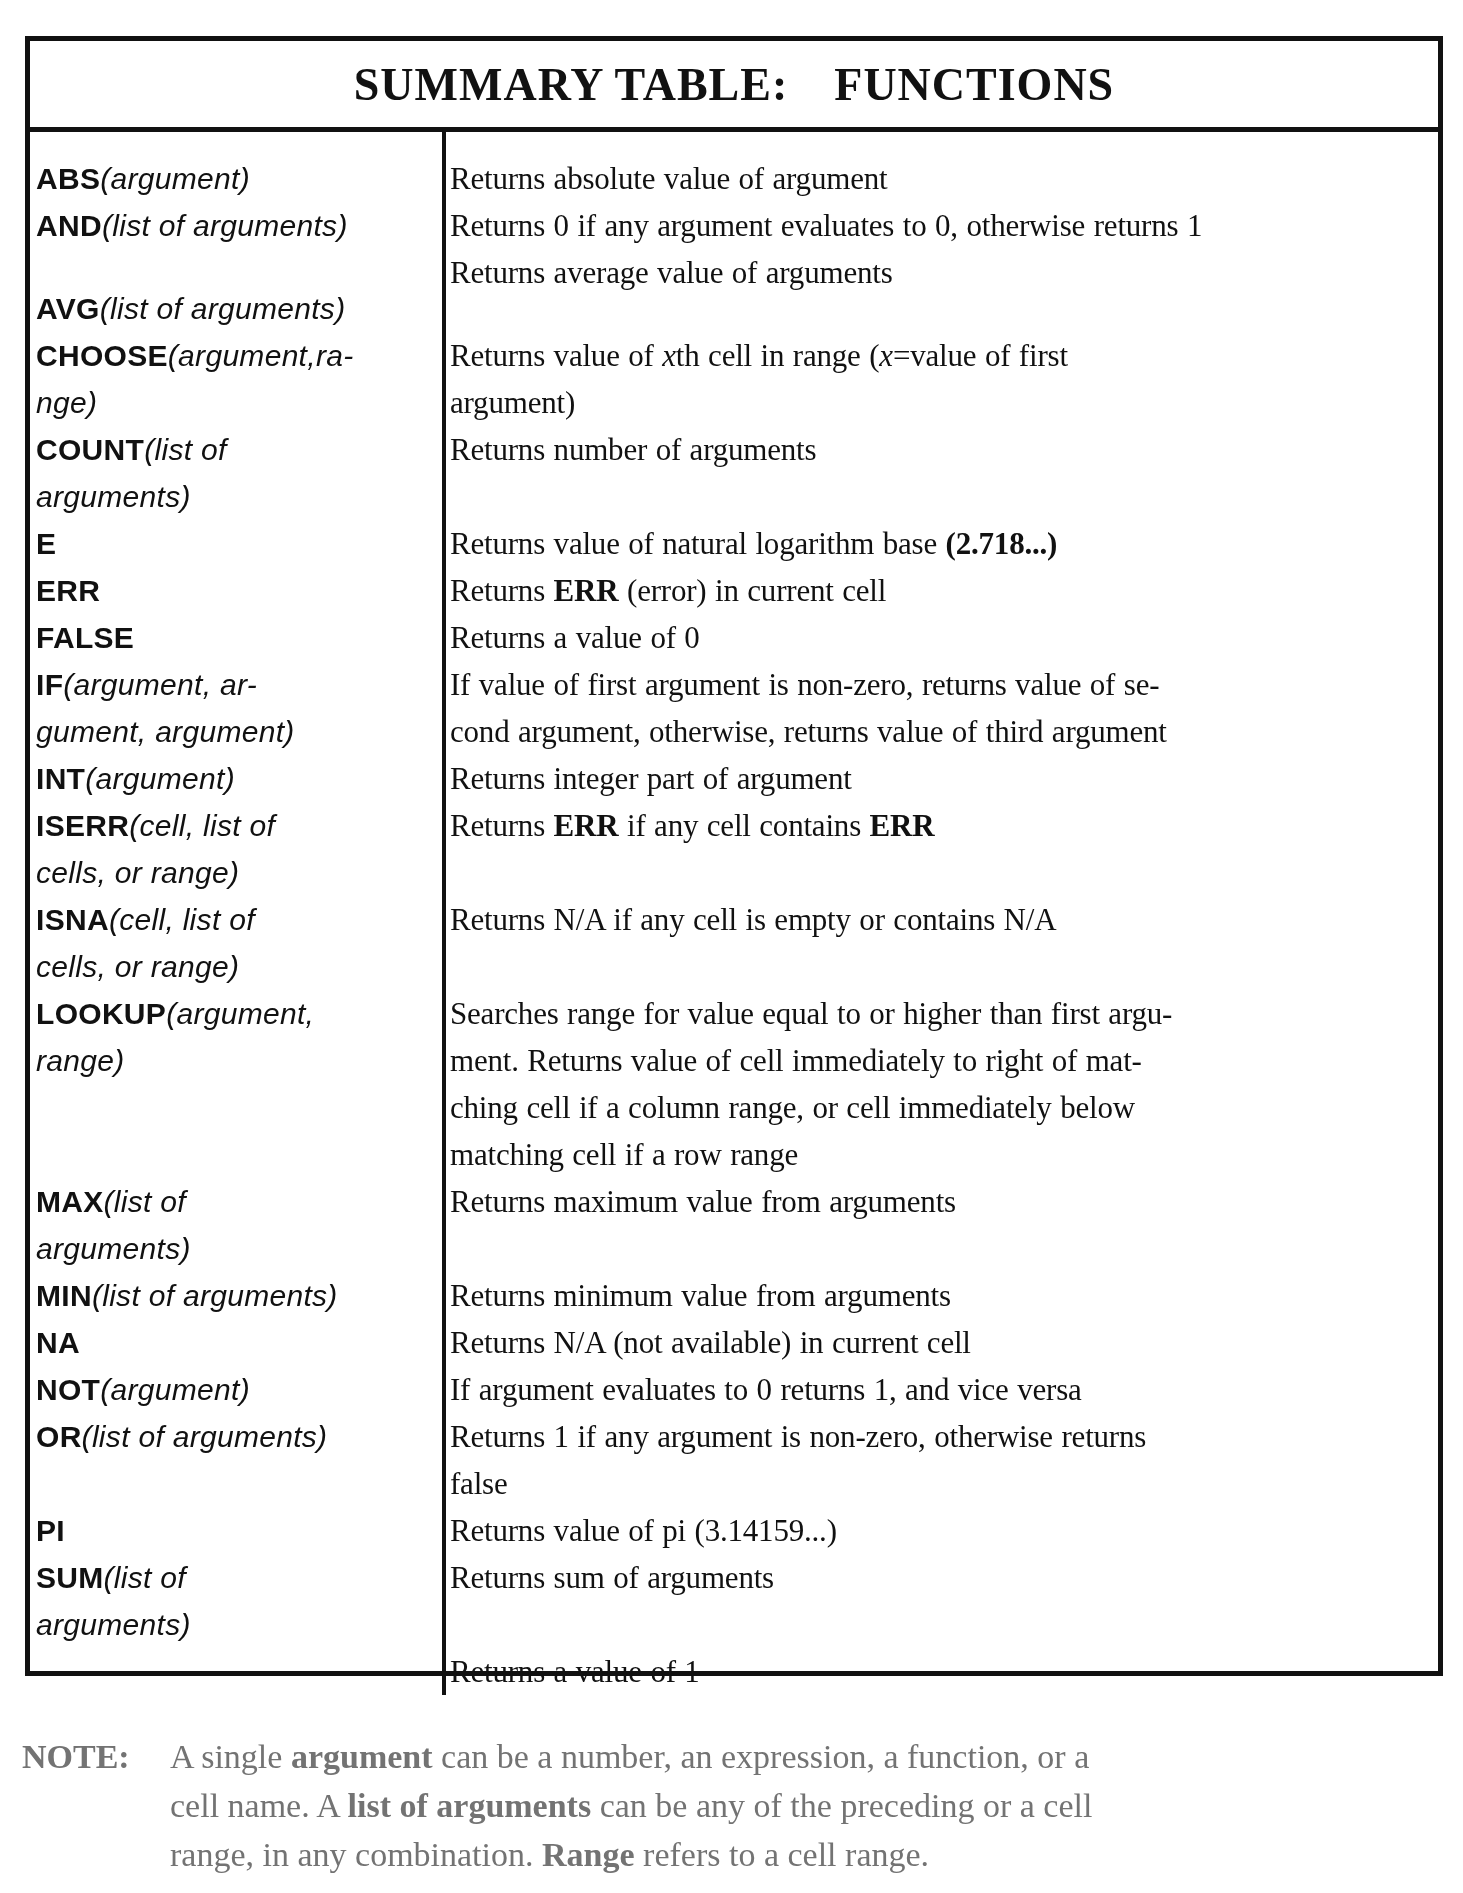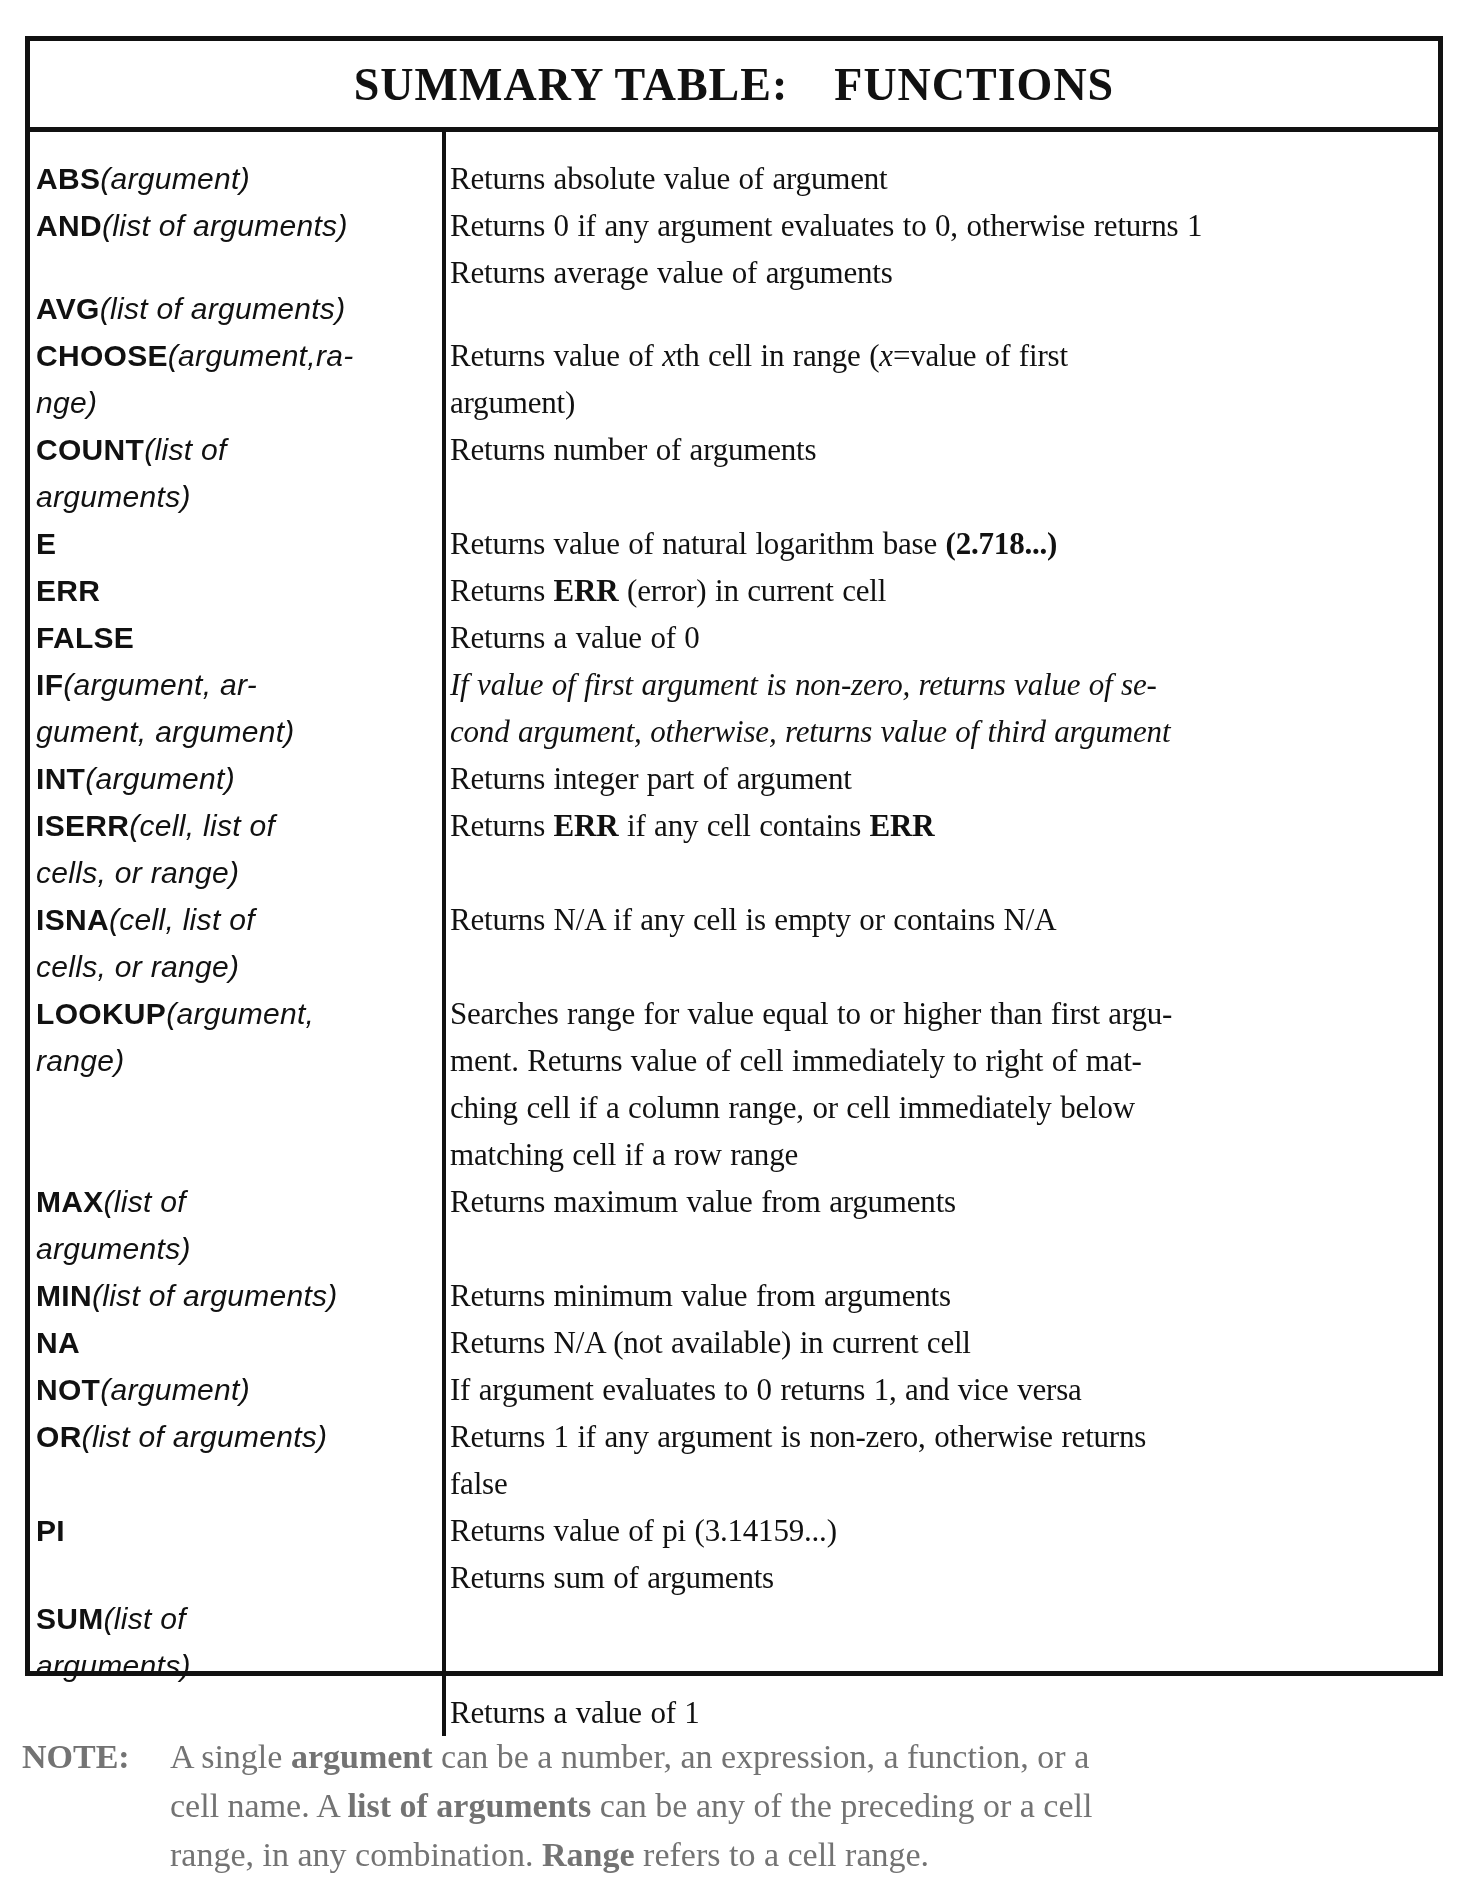--- a/index.html
+++ b/index.html
@@ -87,21 +87,21 @@
         <div class="cell l" style="height: 47px;">
           <div class="line"><span class="fn">FALSE</span></div>
         </div>
         <div class="cell r" style="height: 47px;">
           <div class="line"><span>Returns a value of 0</span></div>
         </div>
         <div class="cell l" style="height: 94px;">
           <div class="line"><span class="fn">IF</span><span class="arg">(argument, ar-</span></div>
           <div class="line"><span class="arg">gument, argument)</span></div>
         </div>
-        <div class="cell r" style="height: 94px; font-style: italic;">
+        <div class="cell r" style="height: 94px;">
           <div class="line"><span>If value of first argument is non-zero, returns value of se-</span></div>
           <div class="line"><span>cond argument, otherwise, returns value of third argument</span></div>
         </div>
         <div class="cell l" style="height: 47px;">
           <div class="line"><span class="fn">INT</span><span class="arg">(argument)</span></div>
         </div>
         <div class="cell r" style="height: 47px;">
           <div class="line"><span>Returns integer part of argument</span></div>
         </div>
         <div class="cell l" style="height: 94px;">
@@ -159,21 +159,21 @@
         <div class="cell r" style="height: 94px;">
           <div class="line"><span>Returns 1 if any argument is non-zero, otherwise returns</span></div>
           <div class="line"><span>false</span></div>
         </div>
         <div class="cell l" style="height: 47px;">
           <div class="line"><span class="fn">PI</span></div>
         </div>
         <div class="cell r" style="height: 47px;">
           <div class="line"><span>Returns value of pi (3.14159...)</span></div>
         </div>
-        <div class="cell l" style="height: 94px; margin-top: 41px;">
+        <div class="cell l" style="height: 94px;">
           <div class="line"><span class="fn">SUM</span><span class="arg">(list of</span></div>
           <div class="line"><span class="arg">arguments)</span></div>
         </div>
         <div class="cell r" style="height: 94px;">
           <div class="line"><span>Returns sum of arguments</span></div>
         </div>
         <div class="cell r" style="height: 47px;">
           <div class="line"><span>Returns a value of 1</span></div>
         </div>
       </div>

